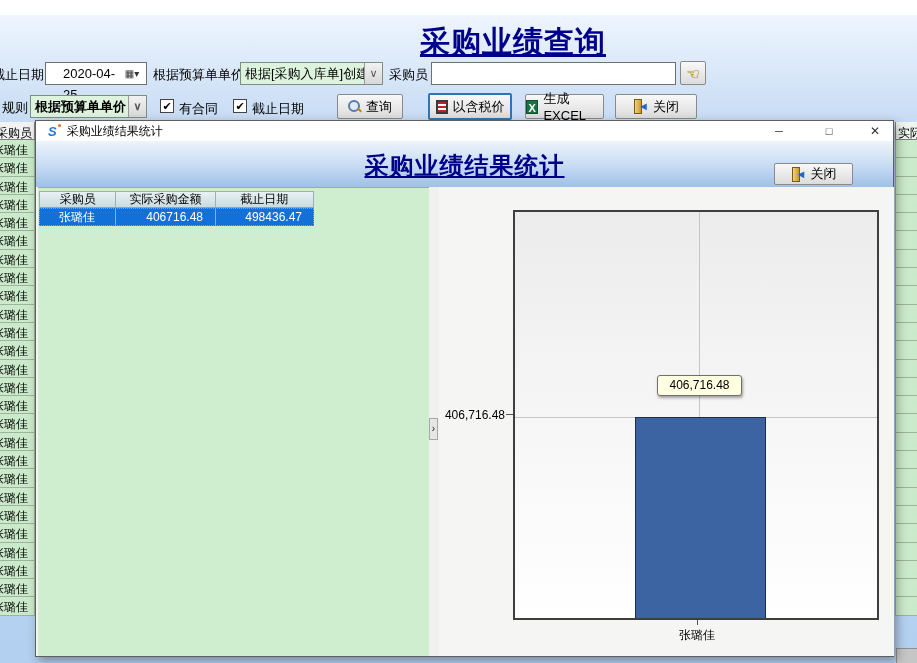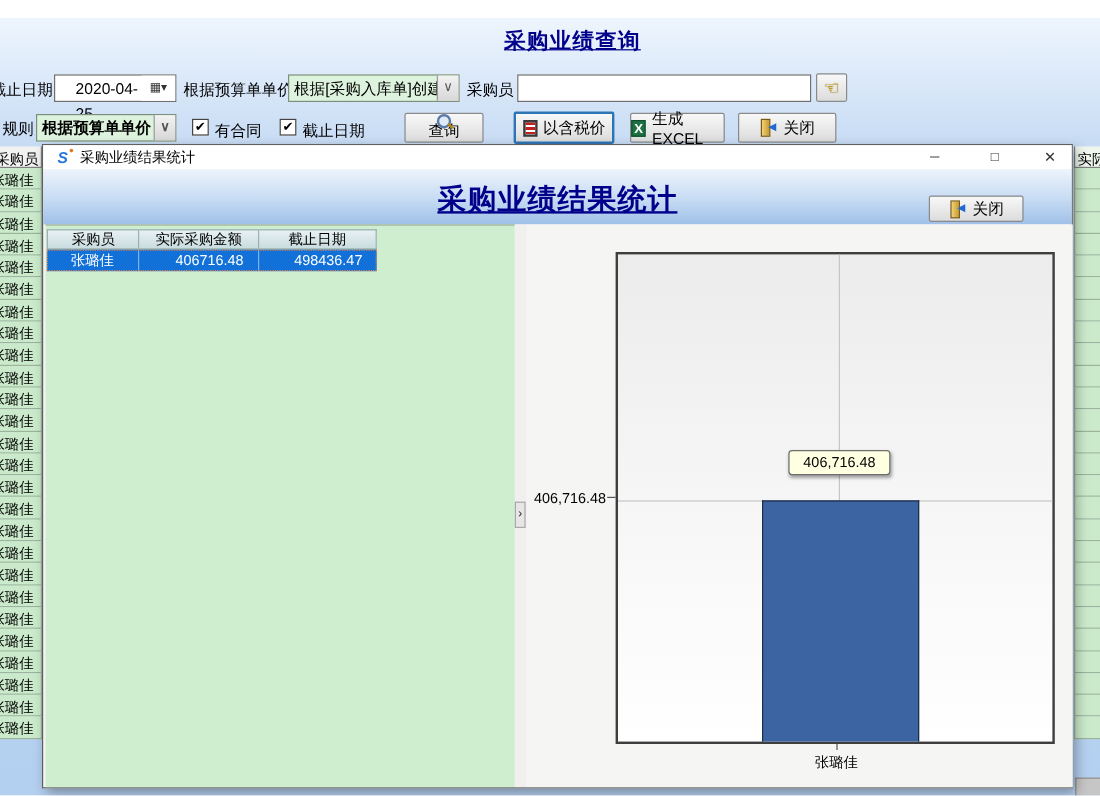--- a/index.html
+++ b/index.html
@@ -4,21 +4,21 @@
 <style>
   * { margin:0; padding:0; box-sizing:border-box; }
   html,body { width:917px; height:663px; overflow:hidden; background:#fff;
     font-family:"Liberation Sans", sans-serif; color:#000; }
   #screen { position:relative; width:917px; height:663px; }
 
   
   #main-window { position:absolute; inset:0; background:#fff; }
   #form-bg { position:absolute; left:0; top:15px; right:0; bottom:0;
     background:linear-gradient(180deg,#eef5fe 0%,#c3d9f3 18%,#b4d0f0 100%); }
-  #main-title { position:absolute; left:420px; top:22px; font-size:18px; font-weight:bold;
+  #main-title { position:absolute; left:420px; top:22px; font-size:30px; font-weight:bold;
     color:#00008b; text-decoration:underline; letter-spacing:1px; white-space:nowrap; }
 
   .lbl { position:absolute; font-size:13px; white-space:nowrap; }
 
   .combo { position:absolute; height:23px; border:1px solid #7f8f7f; background:#ddf3dd;
     display:flex; align-items:stretch; }
   .combo .ctext { flex:1; font-size:13px; line-height:21px; padding-left:4px; white-space:nowrap; overflow:hidden; }
   .combo .carrow { width:18px; background:linear-gradient(180deg,#f2f2f2,#d8d8d8);
     border-left:1px solid #9a9a9a; color:#555; font-size:11px; text-align:center; line-height:21px; }
 
@@ -157,21 +157,21 @@
       <span class="ctext">根据预算单单价</span>
       <span class="carrow">∨</span>
     </div>
 
     <span class="cb-box" style="left:160px; top:99px;">✔</span>
     <span class="lbl" style="left:179px; top:100px;">有合同</span>
 
     <span class="cb-box" style="left:233px; top:99px;">✔</span>
     <span class="lbl" style="left:252px; top:100px;">截止日期</span>
 
-    <div class="btn" style="left:337px; top:94px; width:66px;flex-direction:column;">
+    <div class="btn" style="left:337px; top:94px; width:66px;">
       <span class="ic-mag"></span>
       <span>查询</span>
     </div>
     <div class="btn focused" style="left:428px; top:93px; width:84px; height:27px;">
       <span class="ic-calc"></span>
       <span>以含税价</span>
     </div>
     <div class="btn" style="left:525px; top:94px; width:79px;">
       <span class="ic-excel">X</span>
       <span>生成EXCEL</span>

